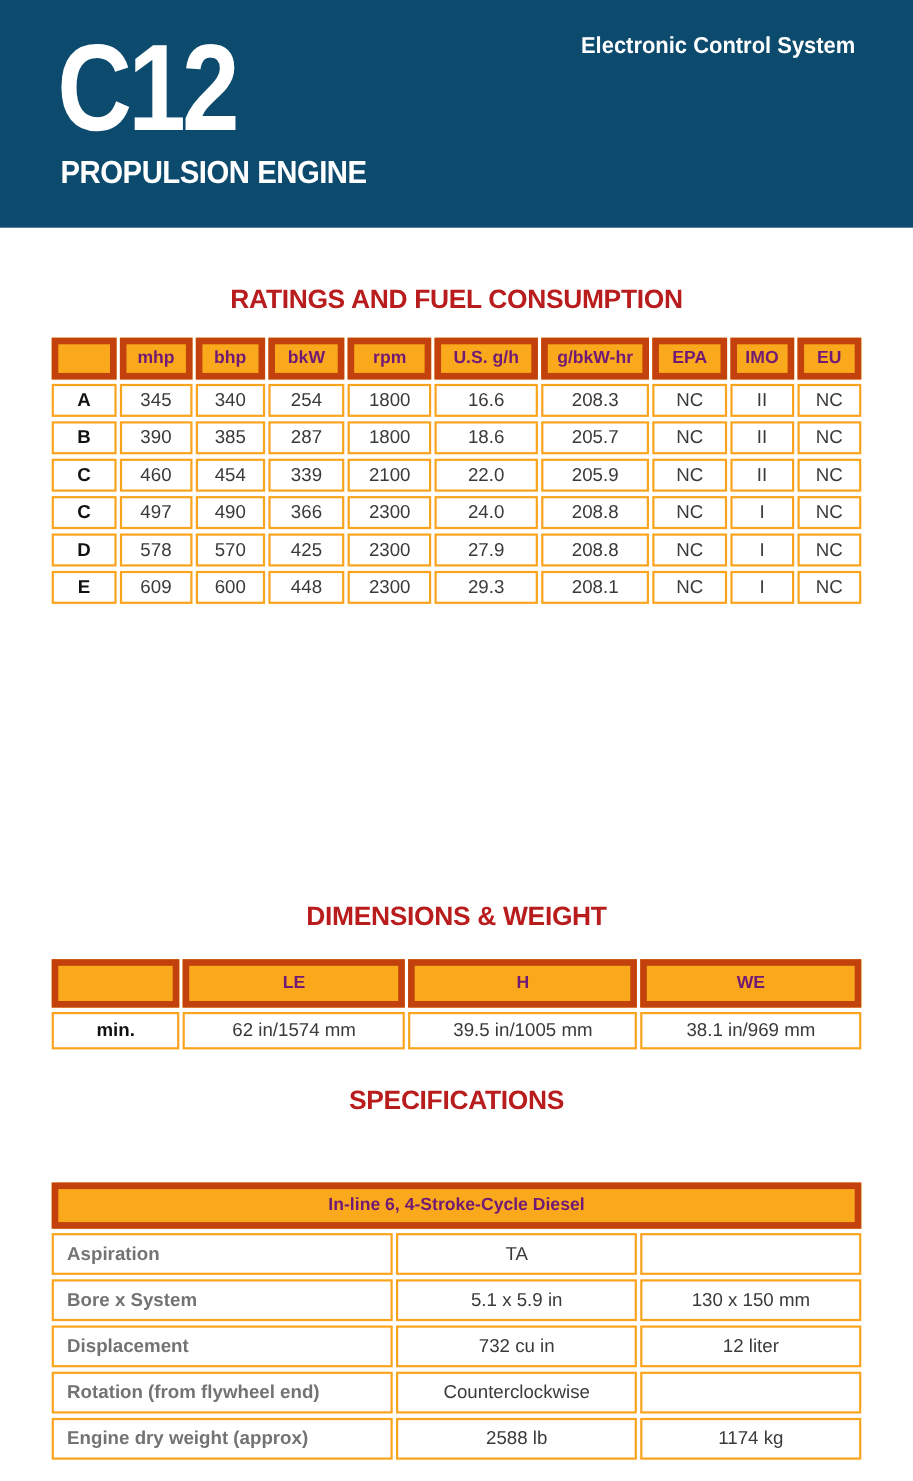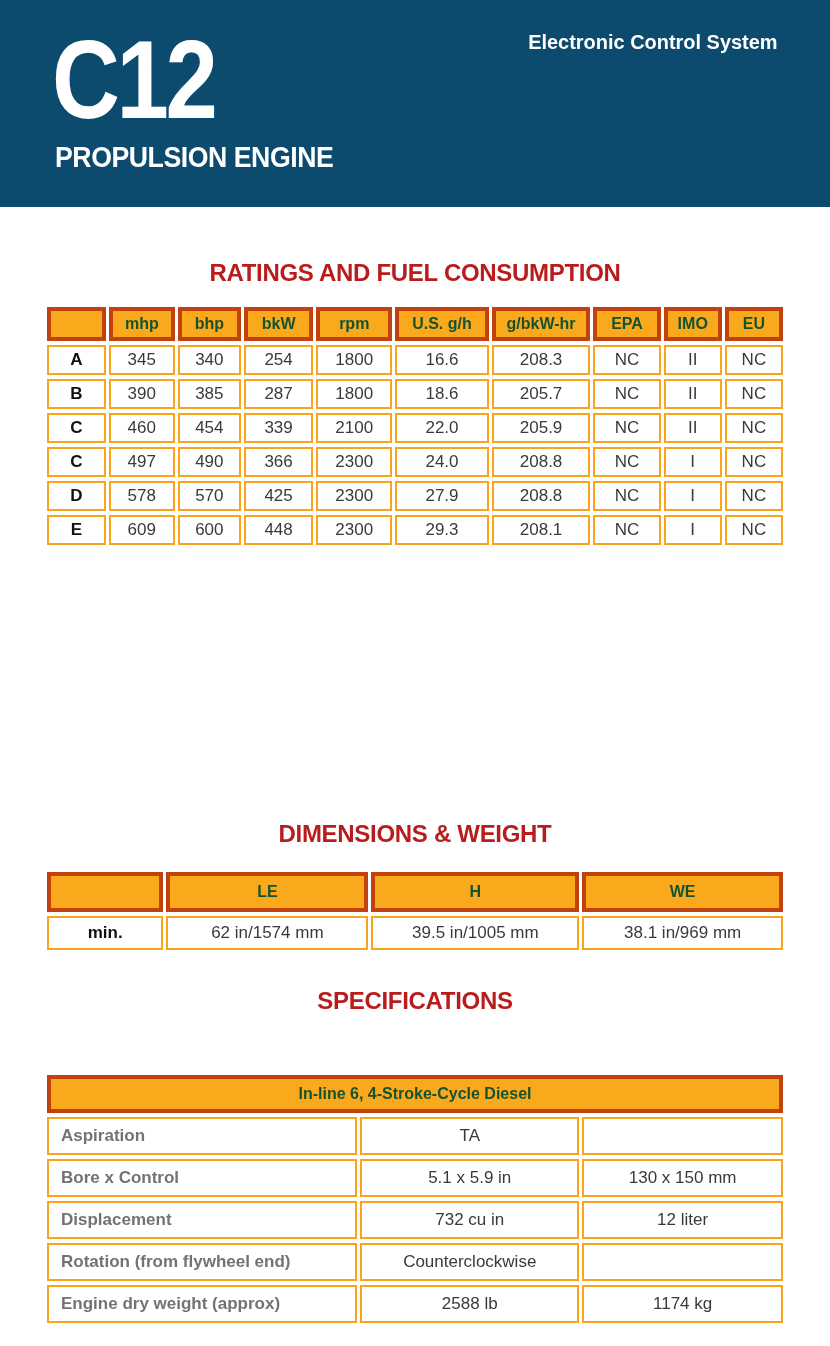--- a/index.html
+++ b/index.html
@@ -54,22 +54,22 @@
     position:absolute; left:44px; width:742px;
     border-collapse:separate; border-spacing:3px 4px;
     table-layout:fixed;
   }
   .ratings { top:303px; }
   .dims    { top:868px; }
   .specs   { top:1071px; }
 
   th {
     background:#FBA91C;
-    border:4px solid #c2410c;
-    color:#14532d; font-weight:bold;
+    border:6px solid #c2410c;
+    color:#701a75; font-weight:bold;
     font-size:16px; padding:4px 2px;
     text-align:center;
   }
   td {
     border:2px solid #FAA41E;
     background:#ffffff;
     color:#3A3A3C;
     font-size:17px; padding:3px 2px;
     text-align:center;
     overflow:hidden; white-space:nowrap;
@@ -237,21 +237,21 @@
         <th colspan="3">In-line 6, 4-Stroke-Cycle Diesel</th>
       </tr>
     </thead>
     <tbody>
       <tr>
         <td class="speclabel">Aspiration</td>
         <td>TA</td>
         <td></td>
       </tr>
       <tr>
-        <td class="speclabel">Bore x Control</td>
+        <td class="speclabel">Bore x System</td>
         <td>5.1 x 5.9 in</td>
         <td>130 x 150 mm</td>
       </tr>
       <tr>
         <td class="speclabel">Displacement</td>
         <td>732 cu in</td>
         <td>12 liter</td>
       </tr>
       <tr>
         <td class="speclabel">Rotation (from flywheel end)</td>

